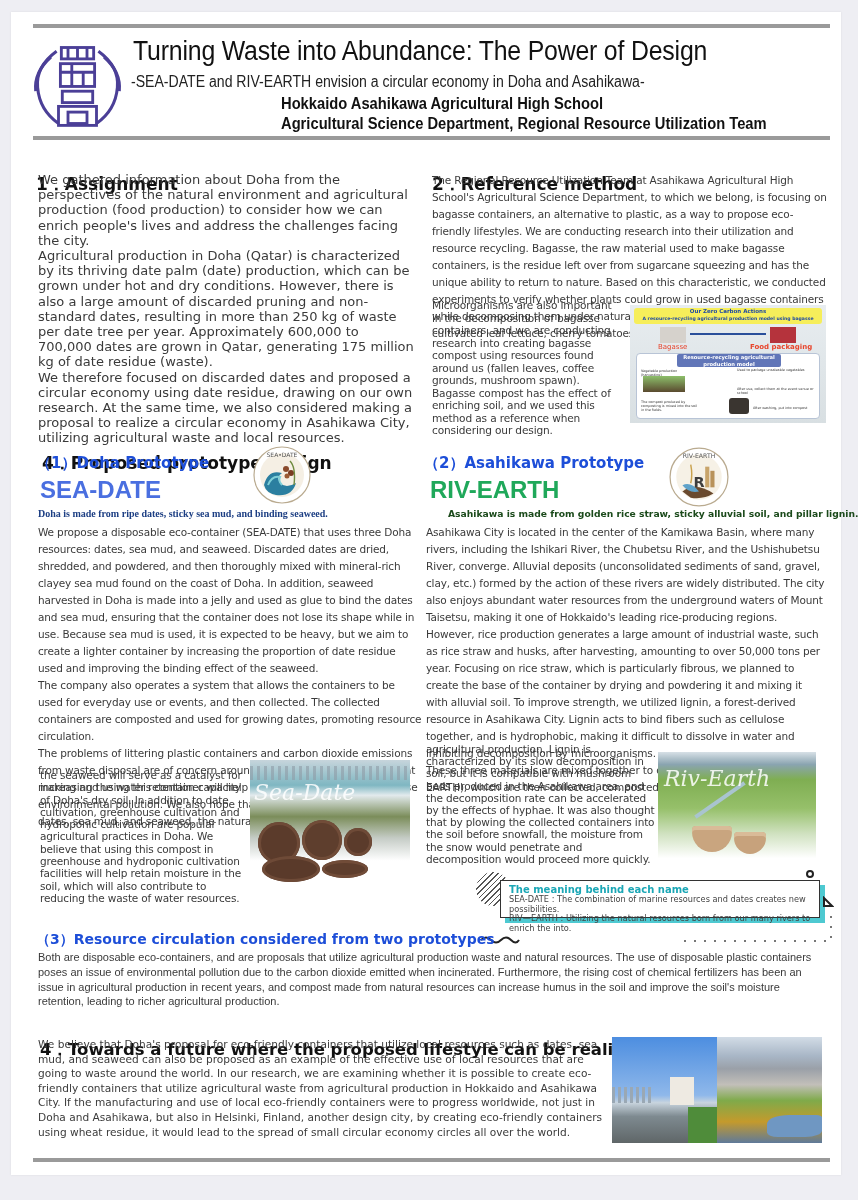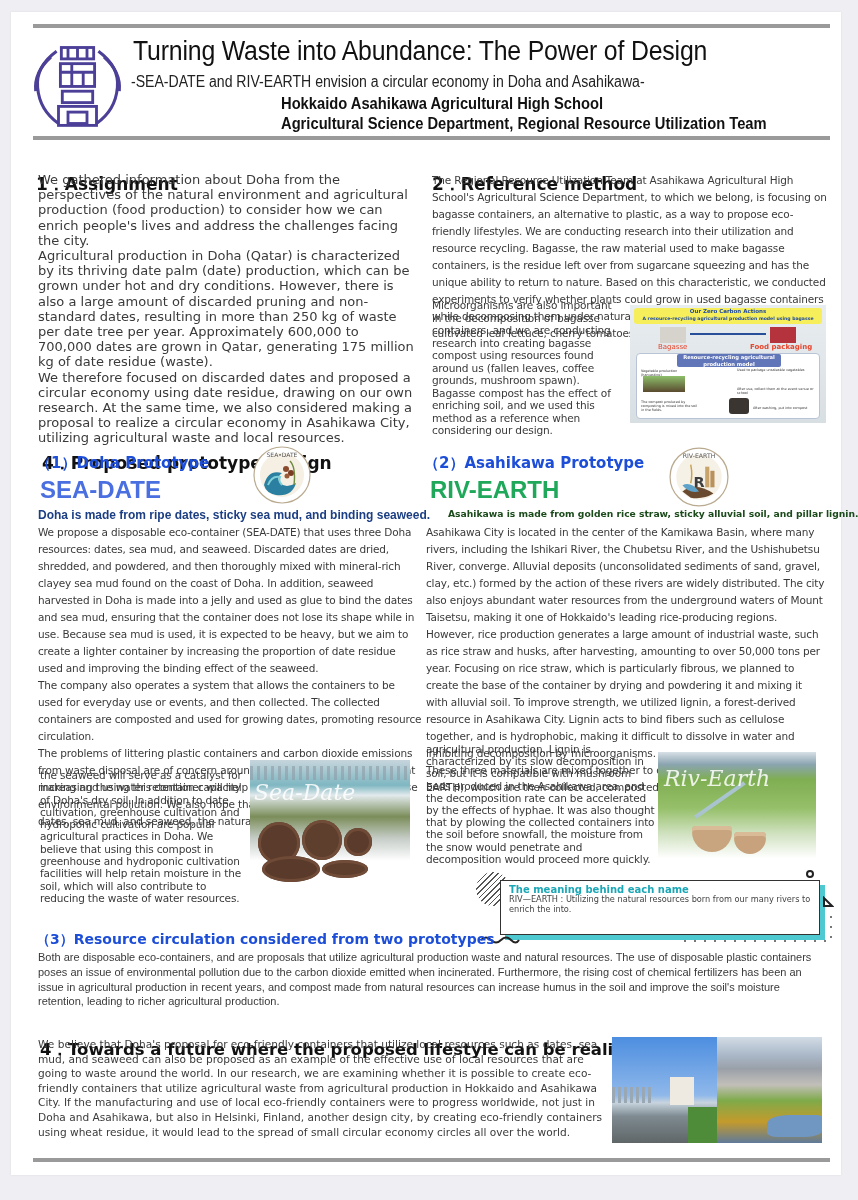--- a/index.html
+++ b/index.html
@@ -16,27 +16,27 @@
   .dept { left: 281px; top: 115px; font-family: "Liberation Sans", sans-serif; font-size: 16px; font-weight: bold; color: #111; white-space: nowrap; transform: scaleX(0.92); transform-origin: left; }
 
   .h1 { font-family: "DejaVu Sans", sans-serif; font-weight: bold; font-size: 17px; color: #111; white-space: nowrap; margin-top: 26px; }
   .h2 { font-family: "DejaVu Sans", sans-serif; font-weight: bold; font-size: 15px; color: #1d4ed8; white-space: nowrap; }
   .p { font-family: "DejaVu Sans", sans-serif; font-size: 11.2px; line-height: 14.6px; color: #3a3a3a; }
   .p-tight { font-family: "DejaVu Sans", sans-serif; font-size: 10.5px; line-height: 17px; color: #3a3a3a; letter-spacing: -0.15px; }
   .p-narrow { font-family: "Liberation Sans", sans-serif; font-size: 11.6px; line-height: 16.2px; color: #3a3a3a; }
 
   .brand-sea { font-family: "Liberation Sans", sans-serif; font-weight: bold; font-size: 24px; color: #4a6fe0; }
   .brand-riv { font-family: "Liberation Sans", sans-serif; font-weight: bold; font-size: 24px; color: #1fa85a; }
-  .tag-sea { font-family: Liberation Sans, sans-serif; font-weight: bold; font-size: 12px; color: #1c3e83; white-space: nowrap; }
+  .tag-sea { font-family: Liberation Serif, serif; font-weight: bold; font-size: 10px; color: #1c3e83; white-space: nowrap; }
   .tag-riv { font-family: "DejaVu Sans", sans-serif; font-weight: bold; font-size: 9.2px; color: #1b4a1b; white-space: nowrap; }
 
   .fig { position: absolute; overflow: hidden; }
   .fig-label { position: absolute; font-family: "DejaVu Serif", serif; font-style: italic; color: rgba(255,255,255,0.85); white-space: nowrap; }
 
-  .note { position: absolute; left: 500px; top: 880px; width: 320px; height: 55px; background: #fff; border: 1.5px solid #333; box-shadow: 5px 5px 0 #4ec9d1; padding: 3px 8px; }
+  .note { position: absolute; left: 500px; top: 880px; width: 320px; height: 38px; background: #fff; border: 1.5px solid #333; box-shadow: 5px 5px 0 #4ec9d1; padding: 3px 8px; }
   .note-title { font-family: "DejaVu Sans", sans-serif; font-weight: bold; font-size: 10px; color: #1ba7b6; }
   .note-text { font-family: "DejaVu Sans", sans-serif; font-size: 8.2px; line-height: 9.6px; color: #444; }
   .hatch { position: absolute; left: 476px; top: 872px; width: 34px; height: 34px; border-radius: 50%; background: repeating-linear-gradient(135deg, #555 0 1px, transparent 1px 4px); }
   .dots { position: absolute; background-image: radial-gradient(#777 0.8px, transparent 1px); background-size: 10px 10px; }
 </style>
 </head>
 <body>
 
 <div class="sheet"></div>
 
@@ -151,20 +151,21 @@
   <div class="abs" style="left:60px; top:18px; width:4px; height:60px; background:#a9c4cf; transform: rotate(55deg);"></div>
   <div class="fig-label" style="left:6px; top:14px; font-size:22px;">Riv-Earth</div>
   <div class="abs" style="left:34px; top:74px; width:40px; height:26px; background:#c9a57f; border-radius:4px 4px 20px 20px; box-shadow: inset 0 4px 0 #d9bb98;"></div>
   <div class="abs" style="left:76px; top:80px; width:32px; height:22px; background:#c7a27c; border-radius:4px 4px 16px 16px; box-shadow: inset 0 4px 0 #d9bb98;"></div>
 </div>
 
 <div class="hatch"></div>
 <div class="abs" style="left:806px; top:870px; width:8px; height:8px; border:2px solid #222; border-radius:50%;"></div>
 <div class="note">
   <div class="note-title">The meaning behind each name</div>
+  <div class="note-text">SEA-DATE : The combination of marine resources and dates creates new possibilities.</div>
   <div class="note-text">RIV—EARTH : Utilizing the natural resources born from our many rivers to enrich the into.</div>
 </div>
 <svg class="abs" style="left:822px; top:896px; width:12px; height:12px;" viewBox="0 0 12 12">
     <path d="M2 2 L2 10 L10 10Z" fill="none" stroke="#222" stroke-width="2"></path>
   </svg>
 <svg class="abs" style="left:480px; top:934px; width:40px; height:10px;" viewBox="0 0 40 10">
     <path d="M1 6 Q6 1 11 6 T21 6 T31 6 T39 6" fill="none" stroke="#222" stroke-width="2"></path>
   </svg>
 <div class="dots" style="left:680px; top:936px; width:150px; height:8px;"></div>
 <div class="dots" style="left:826px; top:912px; width:8px; height:30px;"></div>

